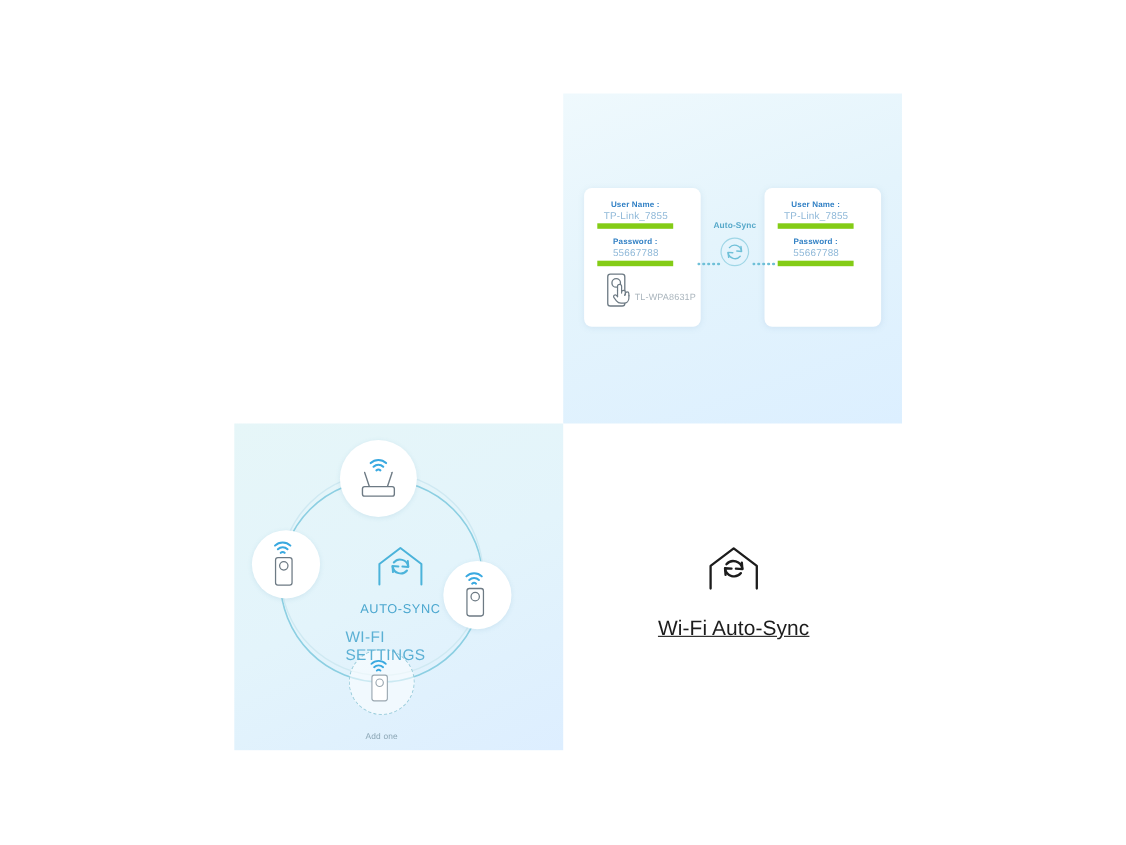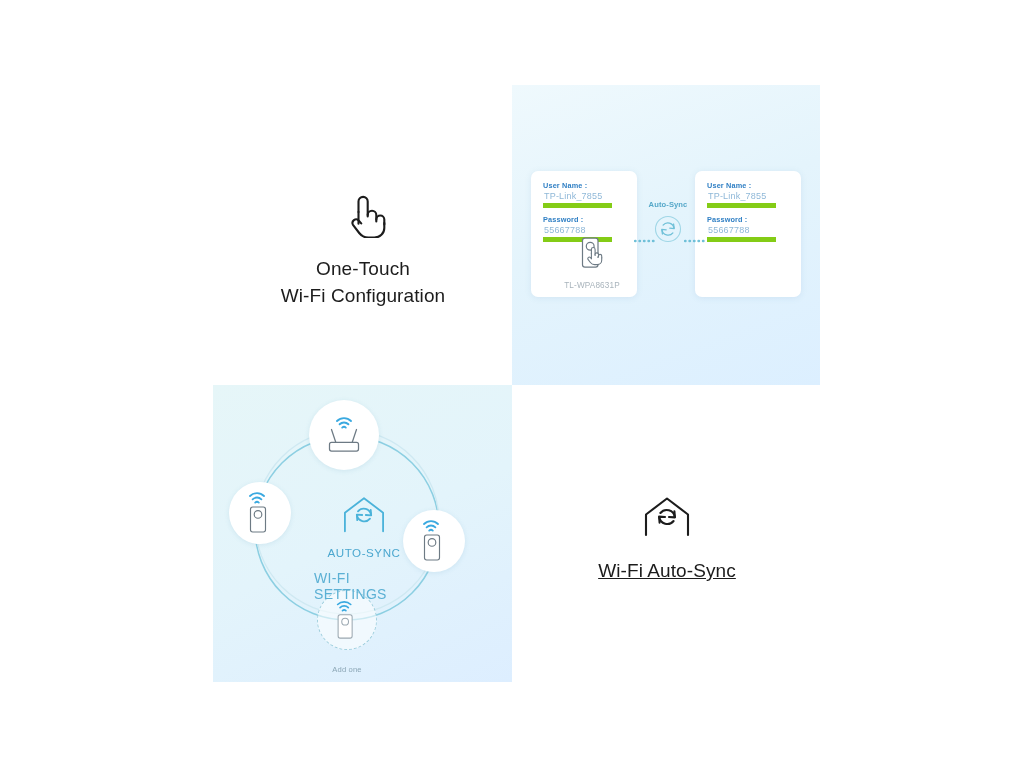--- a/index.html
+++ b/index.html
@@ -26,36 +26,36 @@
   .feature-title{
     margin-top:14px;text-align:center;color:#1c1c1c;
     font-size:19px;line-height:1.42;letter-spacing:.1px;font-weight:400;
   }
   #feature-auto-sync .feature-title{margin-top:15px;text-decoration:underline;}
 
   
   .cred-card{
     position:absolute;background:#ffffff;border-radius:7px;
     box-shadow:0 1px 6px rgba(90,140,180,.13);
-    padding:10px 25px 8px 12px;box-sizing:border-box;
+    padding:10px 25px 8px 12px;box-sizing:border-box;text-align:center;
   }
   #cred-card-adapter{left:531px;top:171px;width:106px;height:126px;}
   #cred-card-router {left:695px;top:171px;width:106px;height:126px;}
   .field-label{
     color:#2f7fc4;font-size:7.3px;font-weight:bold;letter-spacing:.15px;
     margin:0 0 1px 0;
   }
   .field-value{
     color:#8fb8d8;font-size:9px;letter-spacing:.2px;
     border-bottom:5px solid #84cc16;padding:0 0 2px 1px;margin:0 0 7px 0;
     white-space:nowrap;
   }
   .cred-device{
     position:absolute;left:16px;right:0;bottom:7px;
-    display:flex;flex-direction:column;align-items:center;
+    display:flex;flex-direction:row;align-items:center;
   }
   .cred-device-name{
     color:#a9b4bc;font-size:8.2px;margin-top:3px;letter-spacing:.15px;
   }
 
   
   #sync-connector{position:absolute;left:637px;top:200px;width:62px;height:46px;}
   .sync-label{
     position:absolute;top:0;left:0;width:62px;text-align:center;
     color:#56a8c9;font-size:7.6px;font-weight:bold;letter-spacing:.1px;
@@ -94,40 +94,20 @@
 </style>
 </head>
 <body>
 
 <div class="canvas">
 
   <div class="panel" id="panel-tr"></div>
 
   <div class="panel" id="panel-bl"></div>
 
-  <div class="feature" id="feature-one-touch">
-    <span class="feature-icon">
-      <svg width="52" height="48" viewBox="0 0 52 48" fill="none" stroke="#1c1c1c" stroke-width="2.1" stroke-linecap="round" stroke-linejoin="round">
-
-        <path d="M21.5 22.0 L21.5 11.5 a4.6 4.6 0 0 1 9.2 0 L30.7 26.5"></path>
-
-        <path d="M30.7 25.0 a4.3 4.3 0 0 1 8.6 0 L39.3 31.5"></path>
-        <path d="M39.3 29.5 a4.0 4.0 0 0 1 8.0 0 L47.3 34.5"></path>
-
-        <path d="M47.3 33.0 v5.0 c0 5.4 -4.4 9.6 -9.9 9.6 h-6.1
-                 c-4.0 0 -7.0 -1.8 -9.1 -4.6 L16.0 34.8
-                 a3.6 3.6 0 0 1 5.6 -4.4 l2.6 3.0"></path>
-        <path d="M21.5 22.0 v11.8"></path>
-      </svg>
-    </span>
-    <div class="feature-title">
-      <div>One-Touch</div>
-      <div>Wi-Fi Configuration</div>
-    </div>
-  </div>
 
   <div class="feature" id="feature-auto-sync">
     <span class="feature-icon">
       <svg width="52" height="44" viewBox="0 0 52 44" fill="none" stroke="#1c1c1c" stroke-width="2.1" stroke-linecap="round" stroke-linejoin="round">
 
         <path d="M5 40 L5 19.5 L26 3.5 L47 19.5 L47 40"></path>
 
         <path d="M33.8 22.0 a8.2 8.2 0 0 0 -14.4 -4.0"></path>
         <path d="M18.2 22.0 a8.2 8.2 0 0 0 14.4 4.0"></path>
         <path d="M33.4 16.4 L33.9 22.4 L28.0 22.0"></path>

